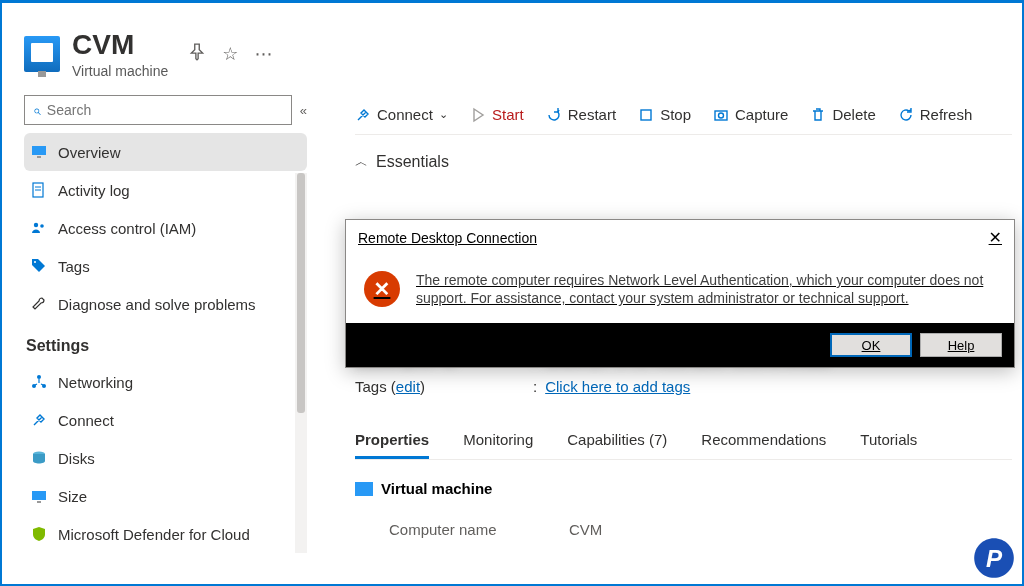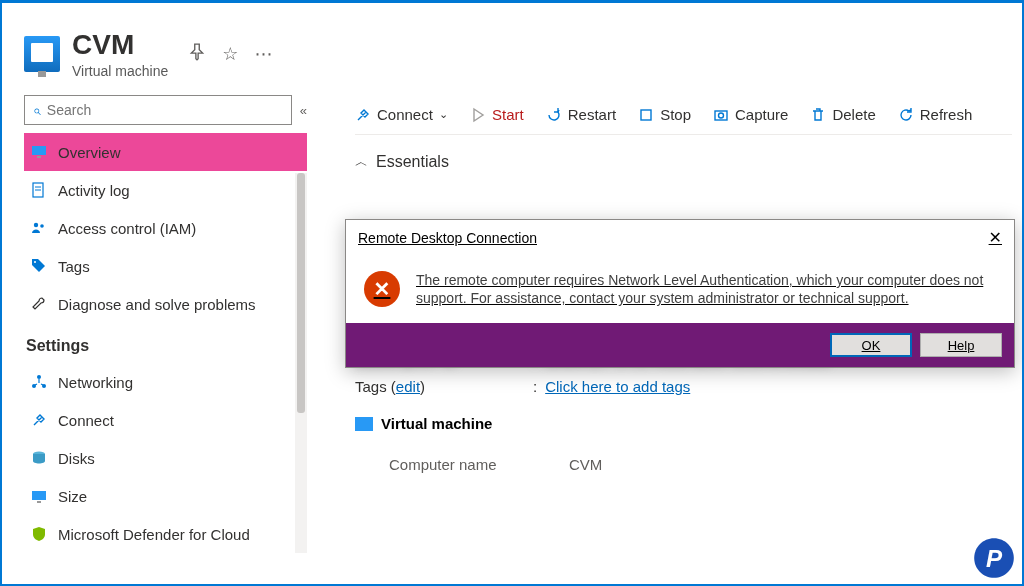--- a/index.html
+++ b/index.html
@@ -14,21 +14,21 @@
 .header-actions span { cursor: pointer; }
 .layout { display: flex; height: calc(100% - 96px); }
 .sidebar { width: 305px; border-right: none; padding: 6px 0 0 22px; position: relative; }
 .search-row { display: flex; align-items: center; gap: 8px; margin-bottom: 8px; }
 .search-box { flex: 1; border: 1px solid #8a8886; height: 30px; display: flex; align-items: center; padding: 0 8px; }
 .search-box .mag { color: #0078d4; font-size: 14px; margin-right: 6px; transform: scaleX(-1); }
 .search-box input { border: none; outline: none; font-size: 14px; width: 100%; color: #605e5c; }
 .collapse { color: #605e5c; font-size: 13px; cursor: pointer; }
 .nav-list { position: relative; }
 .nav-item { display: flex; align-items: center; height: 38px; padding-left: 6px; gap: 10px; font-size: 15px; color: #323130; cursor: pointer; }
-.nav-item.selected { background: #ec4899; }
+.nav-item.selected { background: #e5e5e5; border-radius: 6px; }
 .nav-item .ic { width: 18px; height: 18px; display: flex; align-items: center; justify-content: center; }
 .nav-section { font-weight: 600; font-size: 16px; color: #323130; padding: 14px 0 8px 2px; }
 .scrollbar { position: absolute; right: 0; top: 40px; bottom: 0; width: 12px; background: #f3f2f1; }
 .scrollbar-thumb { position: absolute; top: 0; left: 2px; width: 8px; height: 240px; background: #c8c6c4; border-radius: 3px; }
 .main { flex: 1; padding: 6px 10px 0 48px; position: relative; overflow: hidden; }
 .toolbar { display: flex; align-items: center; gap: 22px; height: 40px; border-bottom: 1px solid #edebe9; }
 .tool { display: flex; align-items: center; gap: 6px; font-size: 15px; color: #323130; cursor: pointer; }
 .tool.disabled { color: #b91c1c; }
 .tool .ticon { color: #0078d4; font-size: 16px; display: inline-flex; }
 .tool.disabled .ticon { color: #a19f9d; }
@@ -45,21 +45,21 @@
 .vm-section { margin-top: 20px; }
 .vm-head { display: flex; align-items: center; gap: 8px; font-weight: 600; font-size: 15px; }
 .vm-row { display: flex; margin: 24px 0 0 34px; font-size: 15px; color: #605e5c; }
 .vm-row .lab { width: 180px; }
 .dialog { position: absolute; left: 343px; top: 216px; width: 670px; background: #f0f0f0; border: 1px solid #8a8886; box-shadow: 0 4px 18px rgba(0,0,0,.25); text-decoration: underline; }
 .dlg-title { display: flex; justify-content: space-between; align-items: center; background: #fff; padding: 8px 12px; font-size: 14px; }
 .dlg-title .x { cursor: pointer; font-size: 16px; }
 .dlg-body { display: flex; padding: 16px 18px; gap: 16px; background: #fff; }
 .err-circle { width: 36px; height: 36px; background: #d83b01; border-radius: 50%; color: #fff; display: flex; align-items: center; justify-content: center; font-size: 20px; font-weight: bold; flex-shrink: 0; }
 .dlg-msg { font-size: 14px; color: #404040; line-height: 1.3; }
-.dlg-foot { display: flex; justify-content: flex-end; gap: 8px; padding: 10px 12px; background: #701a75; }
+.dlg-foot { display: flex; justify-content: flex-end; gap: 8px; padding: 10px 12px; background: #000000; }
 .btn { width: 82px; height: 24px; font-size: 13px; background: #e1dfdd; border: 1px solid #adadad; cursor: pointer; }
 .btn.primary { border: 2px solid #0067b8; background: #e1dfdd; }
 .blur { filter: blur(4px); color: #777; }
 .watermark { position: absolute; right: 6px; bottom: 4px; width: 44px; height: 44px; }
 .ic svg, .ticon svg { width: 16px; height: 16px; }
 </style>
 </head>
 <body>
 
 <div class="header">
@@ -264,20 +264,27 @@
       </div>
       <div class="field-row">
         <span class="field-label">
           <span>Tags</span> (<span class="link">edit</span>)
         </span>
         <span class="colon">:</span>
         <span class="link">Click here to add tags</span>
       </div>
     </div>
 
+    <div class="tabs">
+      <div class="tab active">Properties</div>
+      <div class="tab">Monitoring</div>
+      <div class="tab">Capabilities (7)</div>
+      <div class="tab">Recommendations</div>
+      <div class="tab">Tutorials</div>
+    </div>
 
     <div class="vm-section">
       <div class="vm-head">
         <span style="display:inline-block;width:18px;height:14px;background:#2899f5;position:relative"></span>
         <span>Virtual machine</span>
       </div>
       <div class="vm-row">
         <span class="lab">Computer name</span>
         <span>CVM</span>
       </div>

